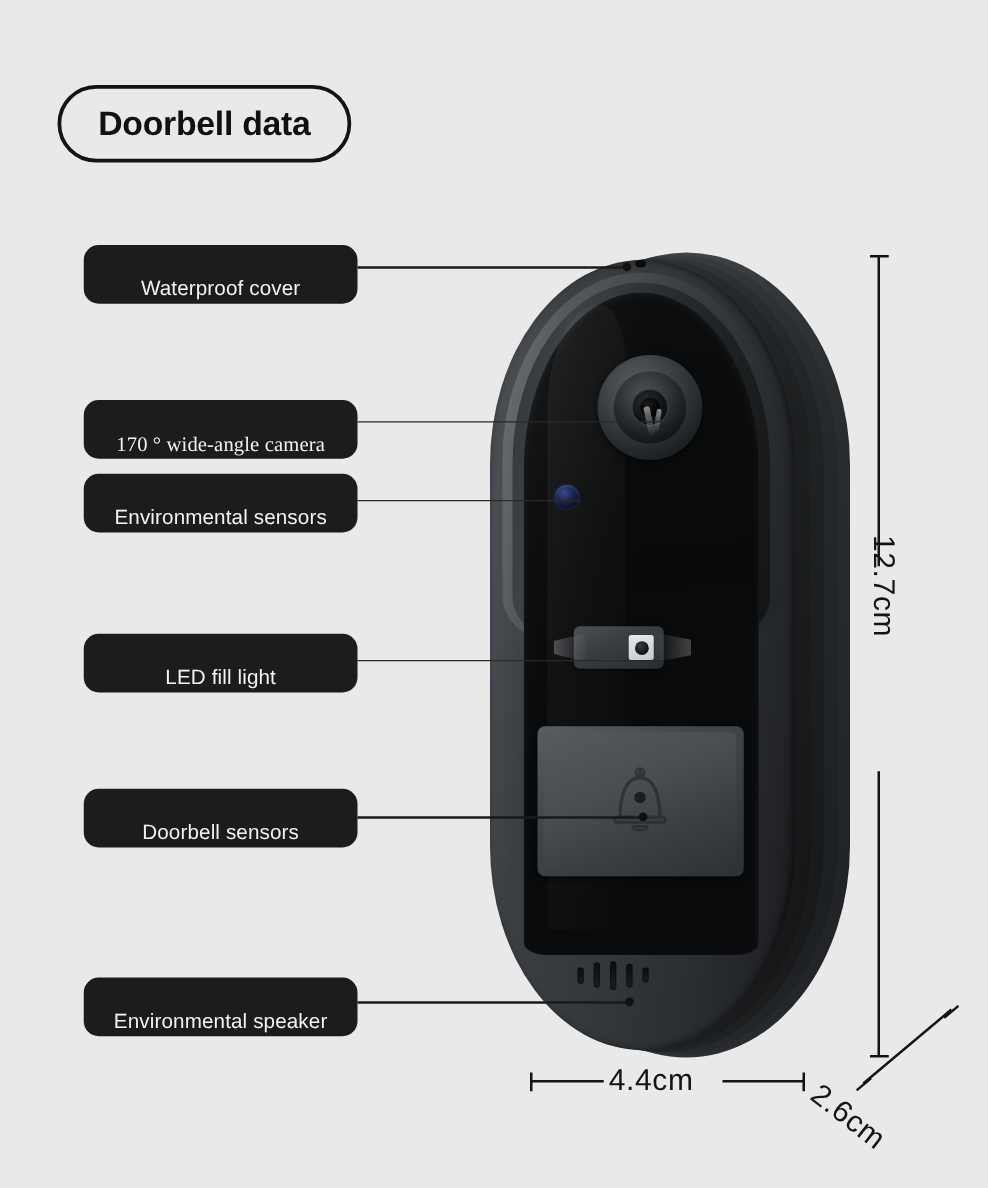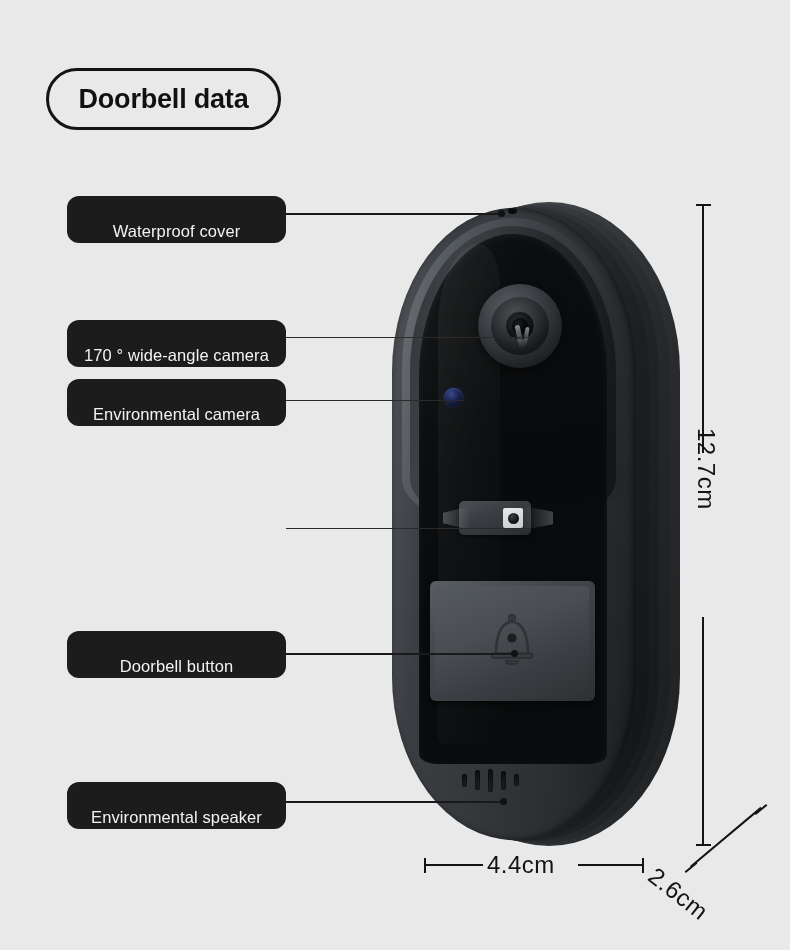--- a/index.html
+++ b/index.html
@@ -383,31 +383,34 @@
       <span style="height:23px;"></span>
       <span style="height:19px;"></span>
       <span style="height:12px;"></span>
     </div>
   </div>
 
   <div class="pill" style="left:67px; top:196px; width:219px;">
     <span class="lbl">Waterproof cover</span>
   </div>
 
-  <div class="pill" style="left:67px; top:320px; width:219px;">
+  <div class="pill" style="left:67px; top:320px; width:219px;font-family:Liberation Serif, serif;">
     <span class="lbl">170 ° wide-angle camera</span>
   </div>
 
   <div class="pill" style="left:67px; top:379px; width:219px;">
-    <span class="lbl">Environmental camera</span>
-  </div>
-
+    <span class="lbl">Environmental sensors</span>
+  </div>
+
+  <div class="pill" style="left:67px; top:507px; width:219px;">
+    <span class="lbl">LED fill light</span>
+  </div>
 
   <div class="pill" style="left:67px; top:631px; width:219px;">
-    <span class="lbl">Doorbell button</span>
+    <span class="lbl">Doorbell sensors</span>
   </div>
 
   <div class="pill" style="left:67px; top:782px; width:219px;">
     <span class="lbl">Environmental speaker</span>
   </div>
 
   <div class="cap-v" style="left:696px; top:204px;"></div>
   <div class="dimline vline" style="left:702px; top:205px; height:248px;"></div>
   <div class="dimline vline" style="left:702px; top:617px; height:228px;"></div>
   <div class="cap-v" style="left:696px; top:844px;"></div>

